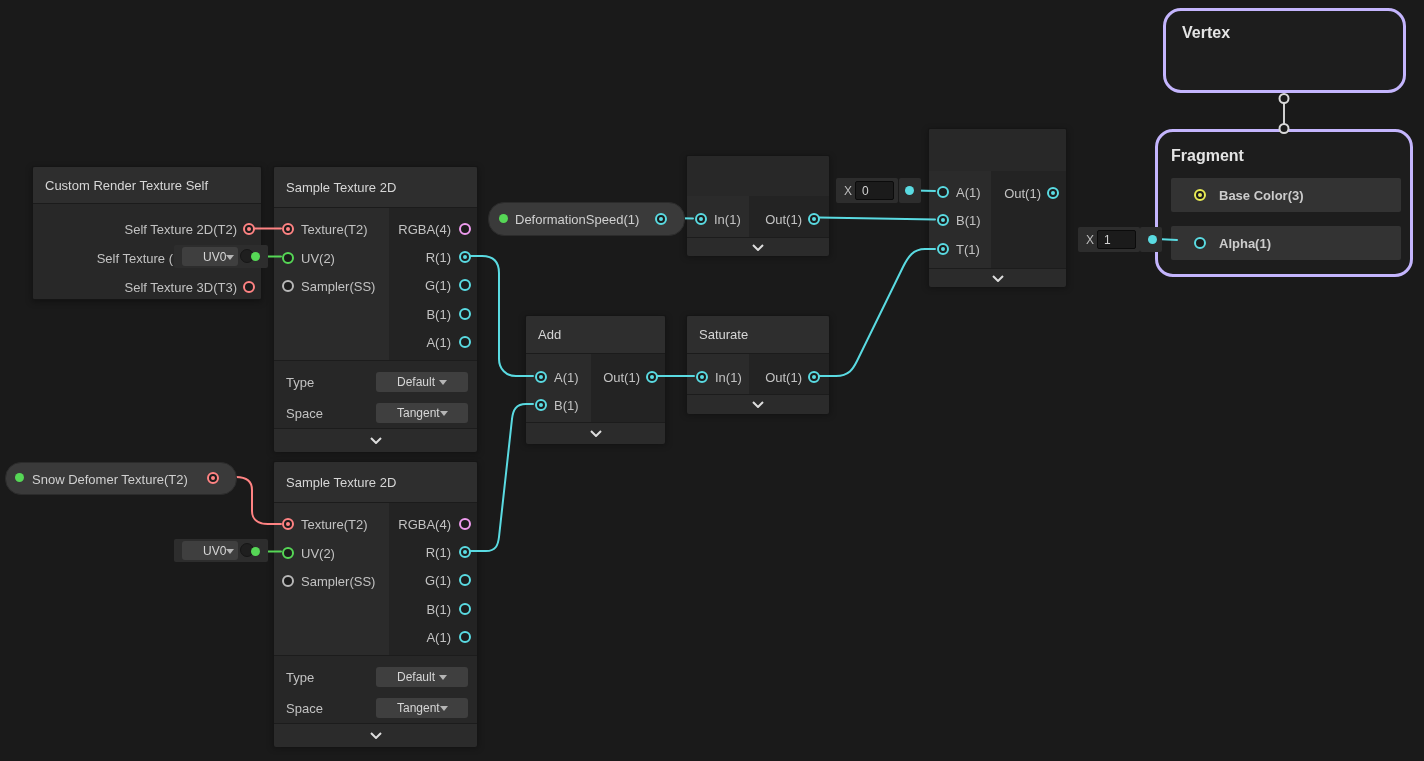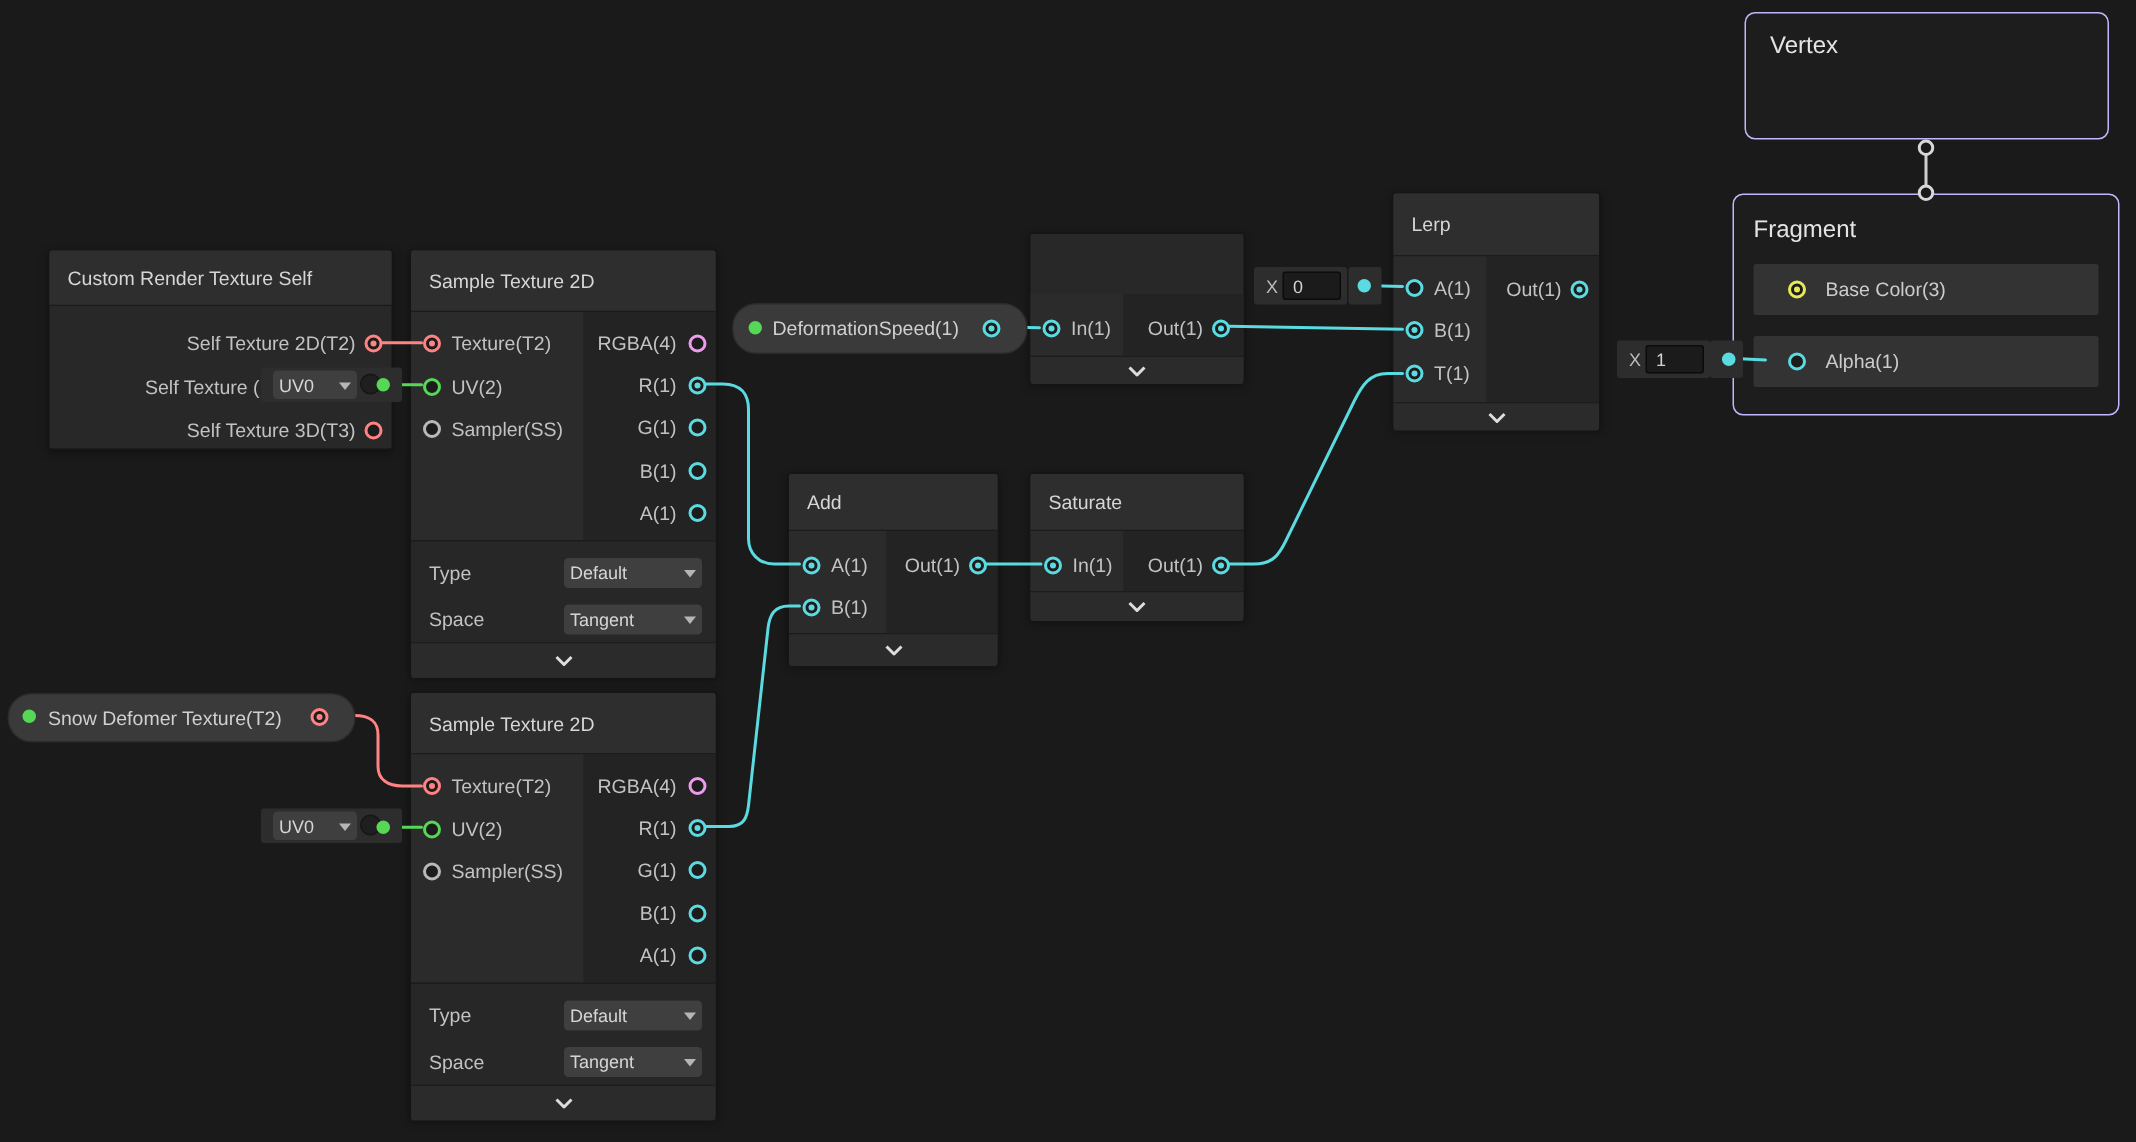--- a/index.html
+++ b/index.html
@@ -49,21 +49,21 @@
   }
   .port.filled::after{
     content:'';position:absolute;inset:2px;border-radius:50%;background:var(--c,#999);
   }
   .c-cyan{--c:var(--cyan);} .c-red{--c:var(--red);} .c-green{--c:var(--green);}
   .c-pink{--c:var(--pink);} .c-yellow{--c:var(--yellow);} .c-gray{--c:var(--gray_port);}
   
   .dd{
     position:absolute;background:#3f3f3f;border-radius:3px;height:20px;
     color:#d6d6d6;font-size:12px;display:flex;align-items:center;
-    padding:0 4px;box-sizing:border-box;z-index:2;
+    padding:0 21px;box-sizing:border-box;z-index:2;
   }
   .dd .arrow{
     margin-left:auto;width:0;height:0;
     border:4px solid transparent;border-top:5px solid #b5b5b5;margin-top:5px;
   }
   .widget{position:absolute;background:#2d2d2d;border-radius:2px;z-index:4;box-sizing:border-box;}
   .widget .wx{position:absolute;left:8px;top:50%;transform:translateY(-50%);font-size:12px;color:#bdbdbd;}
   .numfield{
     position:absolute;background:#1b1b1b;border:1px solid #0b0b0b;border-radius:2px;
     color:#d2d2d2;font-size:12px;display:flex;align-items:center;padding:0 6px;box-sizing:border-box;
@@ -73,21 +73,21 @@
   .cdot{width:9px;height:9px;background:var(--cyan);}
   
   .pill{
     position:absolute;background:#3a3a3a;border:1px solid #2b2b2b;border-radius:16px;
     color:#d0d0d0;font-size:13px;z-index:2;
   }
   .pill .ptext{position:absolute;left:26px;top:50%;transform:translateY(-50%);white-space:nowrap;}
   
   .master{
     position:absolute;box-sizing:border-box;background:#1d1d1d;
-    border:1px solid #c4b5fd;border-radius:7px;z-index:0;
+    border:3px solid #c4b5fd;border-radius:18px;z-index:0;font-weight:bold;
   }
   .mtitle{position:absolute;font-size:16px;color:#e4e4e4;}
   .mrow{position:absolute;background:#333333;border-radius:2px;}
   .mrow .plabel{font-size:13px;color:#cccccc;}
   .phbox{
     position:absolute;border:1px solid #3f3f3f;border-radius:16px;
     display:flex;align-items:center;padding:0 11px;box-sizing:border-box;
     color:#6f6f6f;font-size:16px;white-space:nowrap;
   }
   .darkcircle{position:absolute;width:14px;height:14px;border-radius:50%;background:#1f1f1f;border:1px solid #161616;z-index:4;box-sizing:border-box;}
@@ -250,21 +250,20 @@
     <span class="plabel r" style="right:27px;top:61px;">Out(1)</span>
     <span class="port c-cyan filled" style="left:121px;top:55px;"></span>
     <div class="chevbar" style="top:78px;height:19px;">
       <svg width="14" height="7">
           <polyline points="2,1 7,6 12,1" fill="none" stroke="#dddddd" stroke-width="2"></polyline>
         </svg>
     </div>
   </div>
 
   <div class="node" style="left:928px;top:128px;width:139px;height:158px;">
-    <div class="ntitle" style="height:42px;">Lerp</div>
     <div class="incol" style="left:0;top:42px;width:62px;height:97px;"></div>
     <div class="outcol" style="left:62px;right:0;top:42px;height:97px;"></div>
     <span class="port c-cyan" style="left:8px;top:57px;"></span>
     <span class="plabel" style="left:27px;top:63px;">A(1)</span>
     <span class="port c-cyan filled" style="left:8px;top:85px;"></span>
     <span class="plabel" style="left:27px;top:91px;">B(1)</span>
     <span class="port c-cyan filled" style="left:8px;top:114px;"></span>
     <span class="plabel" style="left:27px;top:120px;">T(1)</span>
     <span class="plabel r" style="right:25px;top:64px;">Out(1)</span>
     <span class="port c-cyan filled" style="left:118px;top:58px;"></span>

